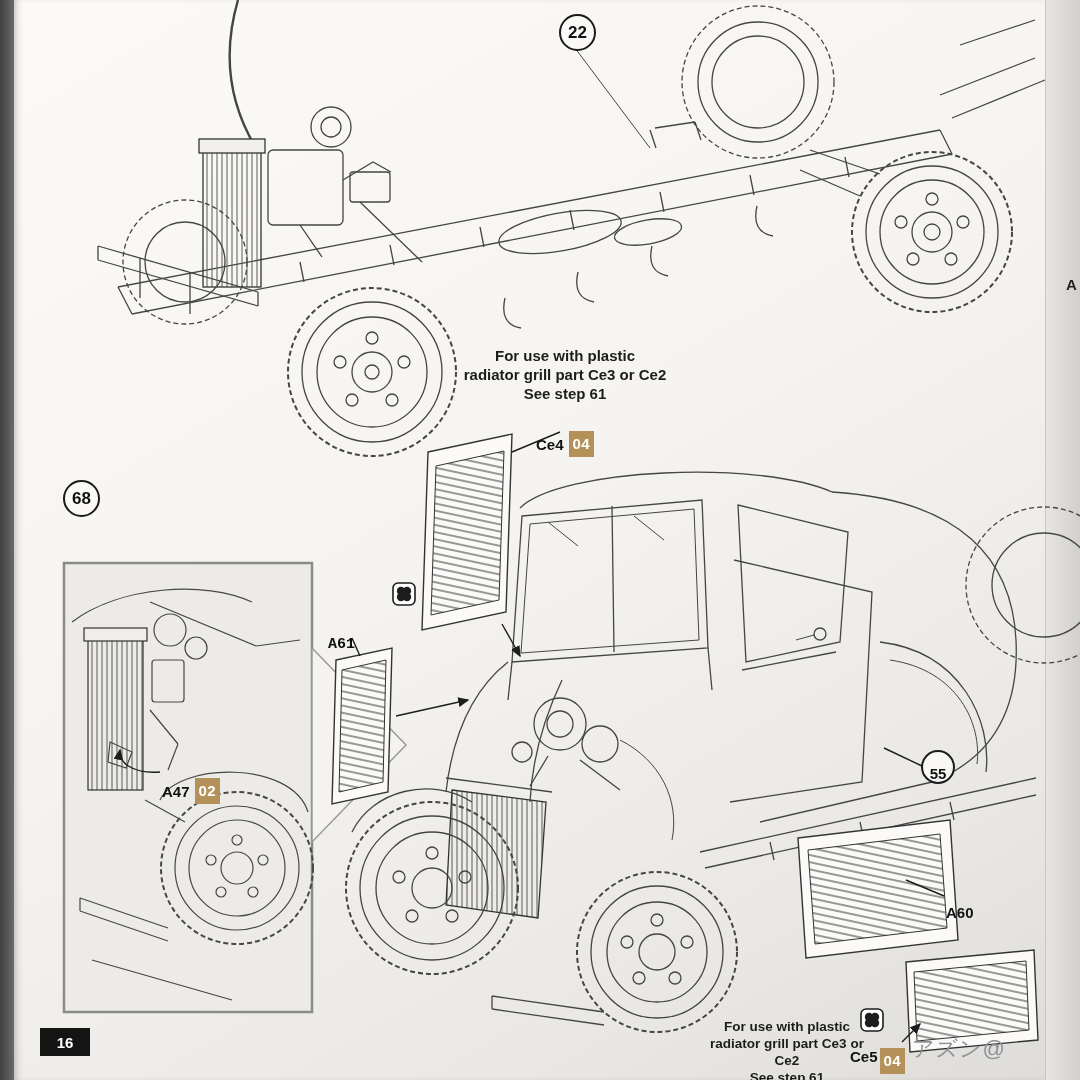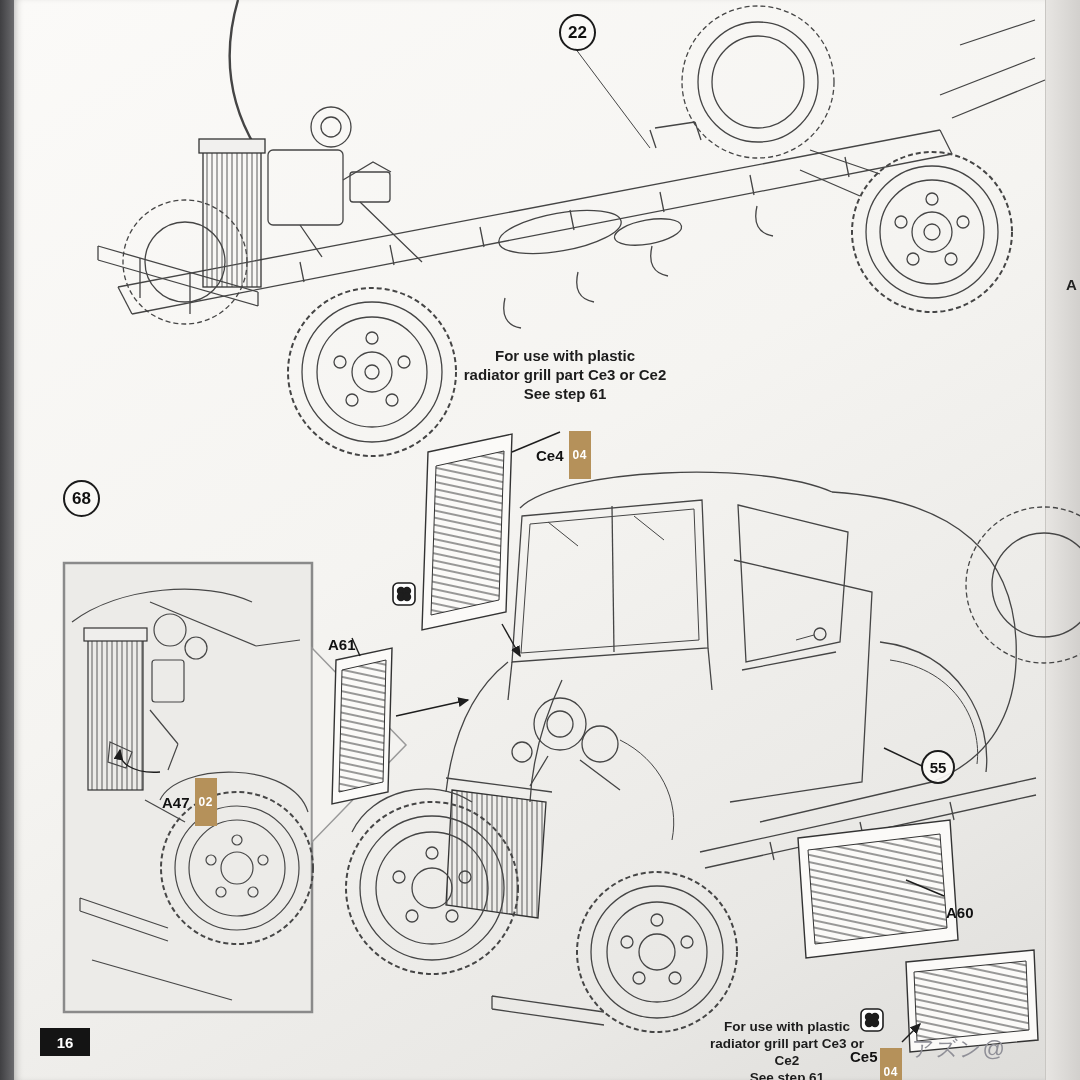--- a/index.html
+++ b/index.html
@@ -16,22 +16,22 @@
   .art{position:absolute;left:0;top:0;z-index:4;pointer-events:none;}
   .overlay{position:absolute;z-index:6;}
   .step-circle{width:33px;height:33px;border:2.5px solid #1b1b1b;border-radius:50%;
       background:rgba(250,248,246,.92);display:flex;align-items:center;justify-content:center;
       font-weight:bold;font-size:17px;color:#111;}
   .note{text-align:center;font-weight:bold;color:#1c1c1c;line-height:1.27;}
   .note-top{font-size:15px;}
   .note-bottom{font-size:13.5px;}
   .part-label{display:flex;align-items:center;gap:5px;font-size:15px;font-weight:bold;color:#111;margin-top:16px;}
   .part-label.stacked{flex-direction:row;gap:2px;align-items:flex-start;}
-  .badge{background:#b5915a;color:#fff;font-size:12px;font-weight:bold;
-      padding:17px 4px;line-height:1.2;letter-spacing:.5px;}
+  .badge{background:#b5915a;color:#fff;font-size:15px;font-weight:bold;
+      padding:4px 4px;line-height:1.2;letter-spacing:.5px;}
   .page-num{left:40px;top:1028px;width:50px;height:28px;background:#141414;color:#fff;
       display:flex;align-items:center;justify-content:center;font-weight:bold;font-size:15px;}
   .watermark{left:912px;top:1034px;color:#8f8f97;font-size:22px;letter-spacing:1px;}
   .edge-text{left:1066px;top:276px;font-weight:bold;font-size:15px;color:#222;
       width:14px;overflow:hidden;white-space:nowrap;}
   .pe-icon{width:24px;height:24px;}
 </style>
 </head>
 <body>
 
@@ -266,30 +266,30 @@
   </div>
 
   <svg class="overlay pe-icon" style="left:392px;top:582px;" viewBox="0 0 24 24">
     <rect x="1" y="1" width="22" height="22" rx="5" fill="#fff" stroke="#1d1d1d" stroke-width="1.6"></rect>
     <circle cx="9" cy="9" r="4.2" fill="#1d1d1d"></circle>
       <circle cx="15" cy="9" r="4.2" fill="#1d1d1d"></circle>
     <circle cx="9" cy="15" r="4.2" fill="#1d1d1d"></circle>
       <circle cx="15" cy="15" r="4.2" fill="#1d1d1d"></circle>
   </svg>
 
-  <div class="overlay part-label" style="left:328px;top:620px;">
+  <div class="overlay part-label" style="left:328px;top:620px;font-family:Liberation Mono, monospace;">
     <span>A61</span>
   </div>
 
   <div class="overlay part-label" style="left:162px;top:762px;">
     <span>A47</span>
     <span class="badge">02</span>
   </div>
 
-  <div class="overlay step-circle" style="left:921px;top:750px;width:30px;height:30px;font-size:15px;">
+  <div class="overlay step-circle" style="left:921px;top:750px;width:30px;height:30px;font-size:15px;align-items:flex-end;">
     <span>55</span>
   </div>
 
   <div class="overlay part-label" style="left:946px;top:888px;">
     <span>A60</span>
   </div>
 
   <div class="overlay note note-bottom" style="left:698px;top:1018px;width:178px;">
     <div>For use with plastic</div>
     <div>radiator grill part Ce3 or Ce2</div>

